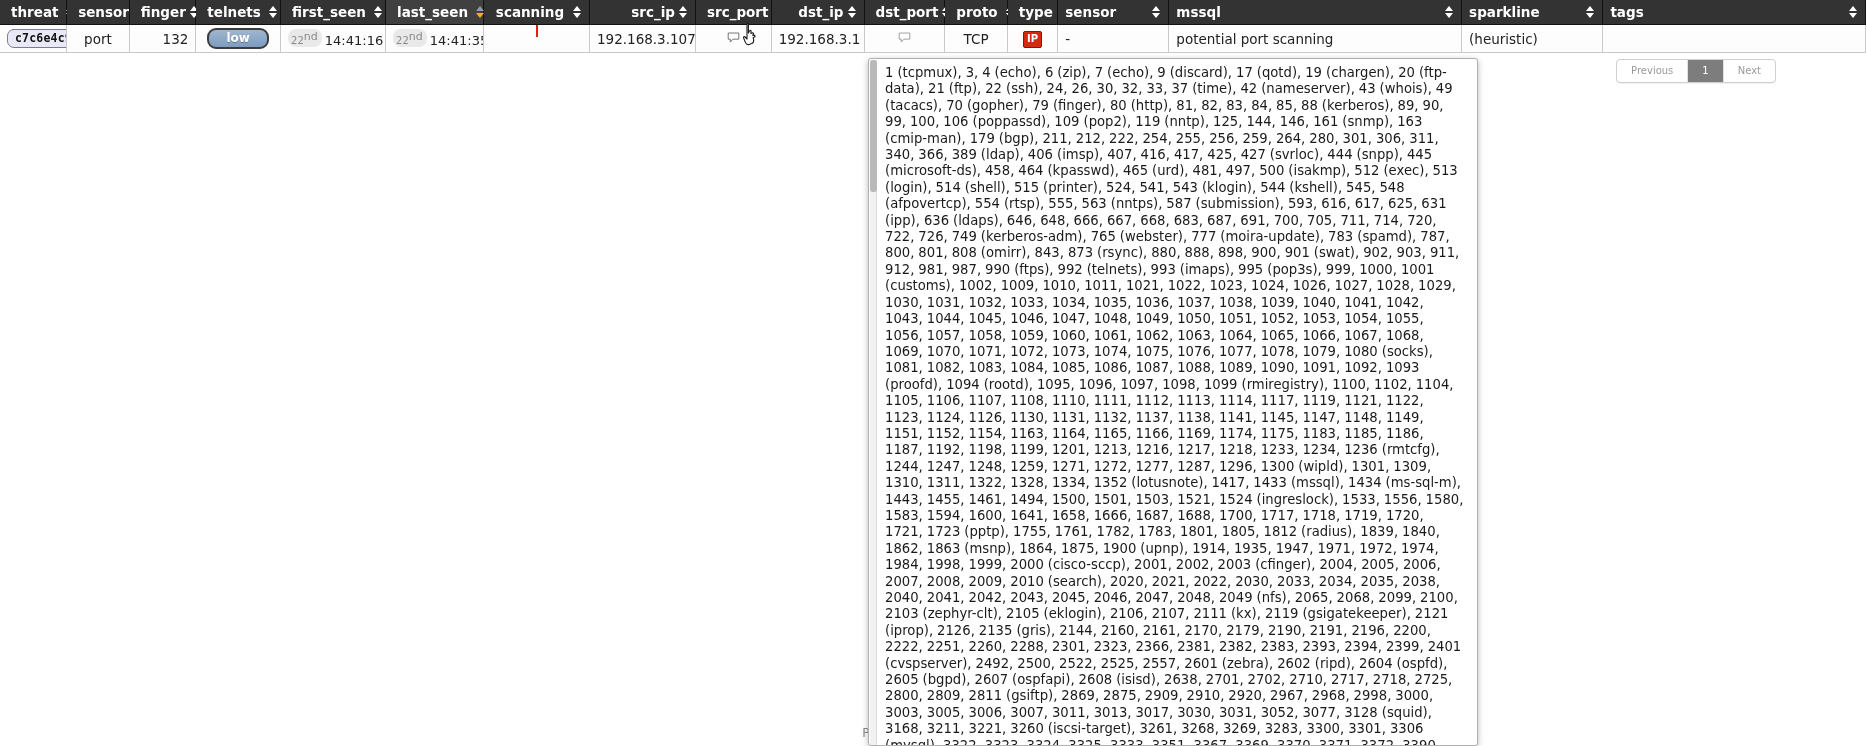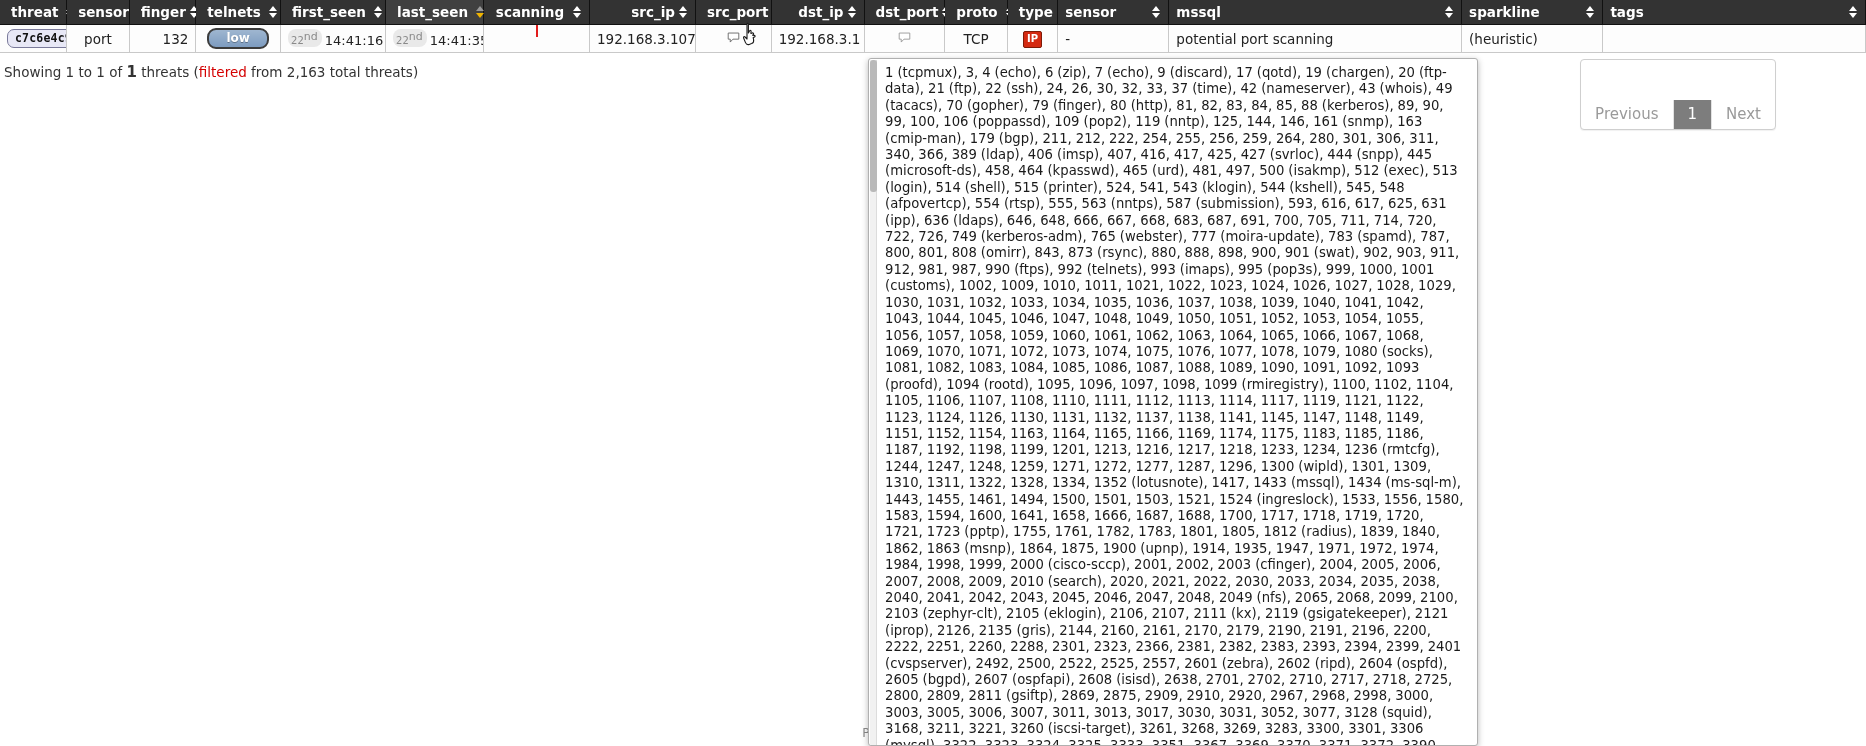--- a/index.html
+++ b/index.html
@@ -166,26 +166,25 @@
     top: 6px;
     display: flex;
     border: 1px solid #cfcfcf;
     border-radius: 4px;
     overflow: hidden;
     background: #fff;
     box-shadow: 0 1px 1px rgba(0,0,0,.06);
   }
   .pager div {
     padding: 5px 14px 6px;
-    font-size: 15px;
+    font-size: 10px;
     color: #9a9a9a;
     border-right: 1px solid #e2e2e2;
     cursor: pointer;
     user-select: none;
-    margin-top: 40px;
   }
   .pager div:last-child { border-right: 0; }
   .pager div.active {
     background: #7d7d7d;
     color: #ffffff;
   }
 
   
   .powered {
     position: absolute;
@@ -500,21 +499,20 @@
         </td>
         <td class="l">-</td>
         <td class="l">potential port scanning</td>
         <td class="l">(heuristic)</td>
         <td class="l"></td>
       </tr>
     </tbody>
   </table>
 
   <div class="footer">
-    <span><span>Showing 1 to 1 of </span><b>1</b><span> threats (</span><span class="filt">filtered</span><span> from 2,163 total threats)</span></span>
 
     <div class="pager">
       <div>Previous</div>
       <div class="active">1</div>
       <div>Next</div>
     </div>
   </div>
 
   <div class="powered">Powered by</div>
 

